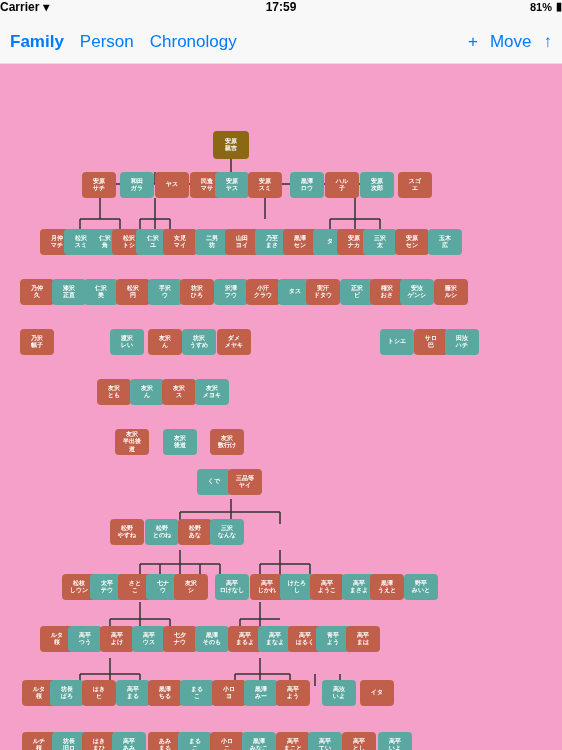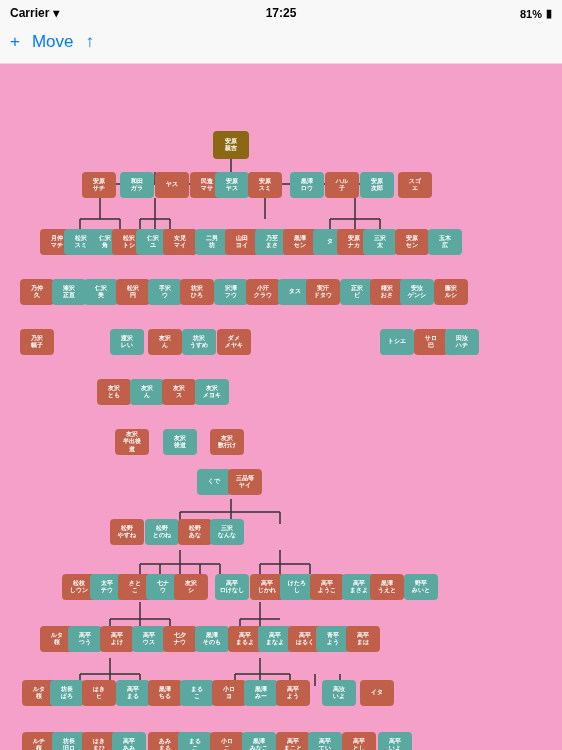--- a/index.html
+++ b/index.html
@@ -9,23 +9,23 @@
       overflow: hidden;
       font-family: -apple-system, 'Helvetica Neue', sans-serif;
       background: #f0f0f0;
     }
 
     
     #status-bar {
       background: #f8f8f8;
       height: 20px;
       display: flex;
-      align-items: flex-end;
+      align-items: flex-start;
       justify-content: space-between;
-      padding: 0 10px;
+      padding: 0 0;
       font-size: 12px;
       font-weight: 600;
     }
     .status-left { display: flex; gap: 4px; align-items: center; }
     .status-center { position: absolute; left: 50%; transform: translateX(-50%); font-size: 12px; font-weight: 600; }
     .status-right { display: flex; gap: 4px; align-items: center; font-size: 11px; }
 
     
     #nav-bar {
       background: #f8f8f8;
@@ -105,28 +105,33 @@
     }
   </style>
 </head>
 <body>
 
 <div id="status-bar">
   <div class="status-left">
     <span>Carrier</span>
     <span>▾</span>
   </div>
-  <span class="status-center">17:25</span>
+  <span class="status-center">17:59</span>
   <div class="status-right">
     <span>81%</span>
     <span>▮</span>
   </div>
 </div>
 
 <div id="nav-bar">
+  <div class="nav-tabs">
+    <span class="nav-tab active">Family</span>
+    <span class="nav-tab">Person</span>
+    <span class="nav-tab">Chronology</span>
+  </div>
   <div class="nav-actions">
     <span class="nav-action">+</span>
     <span class="nav-action">Move</span>
     <span class="nav-action">↑</span>
   </div>
 </div>
 
 <div id="main-content">
 
   <svg id="tree-svg">

